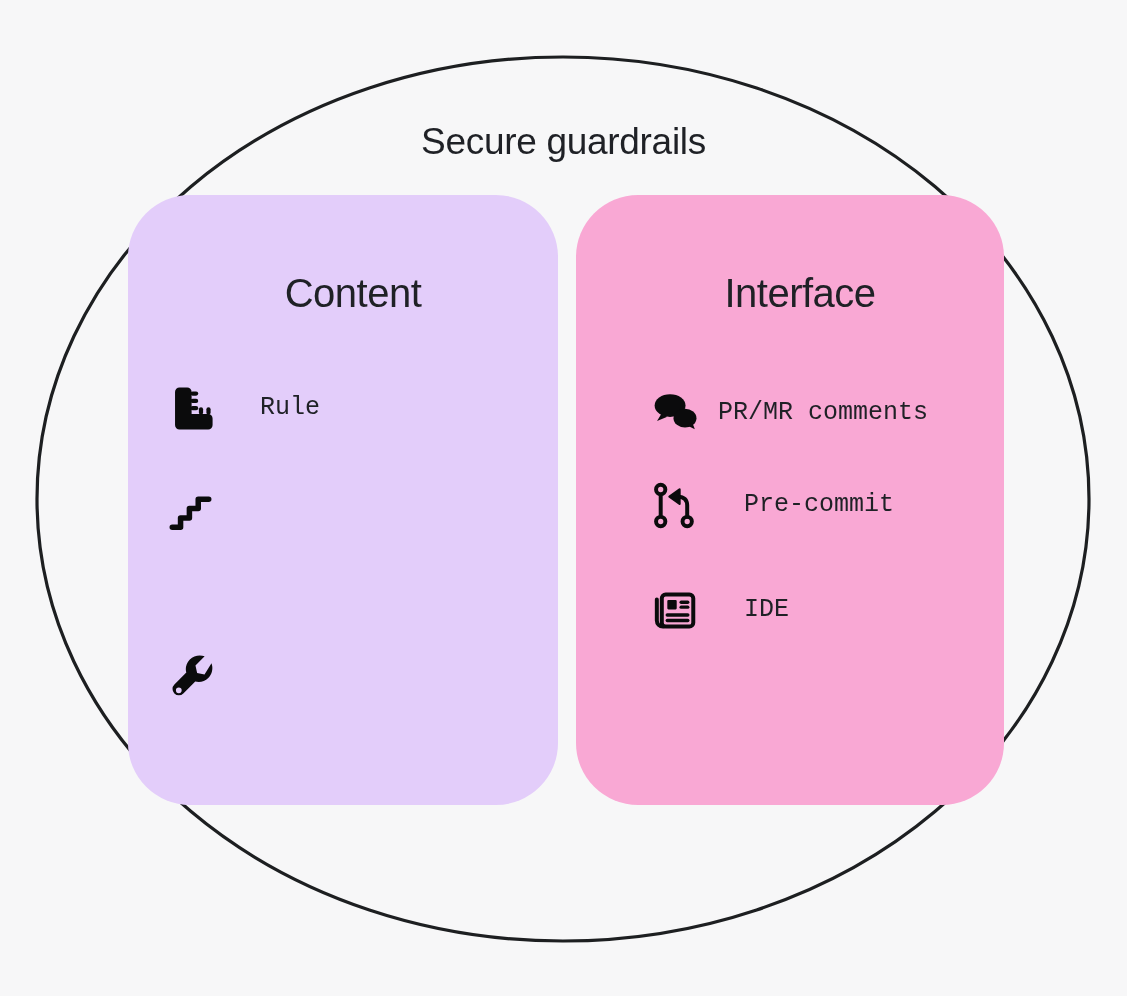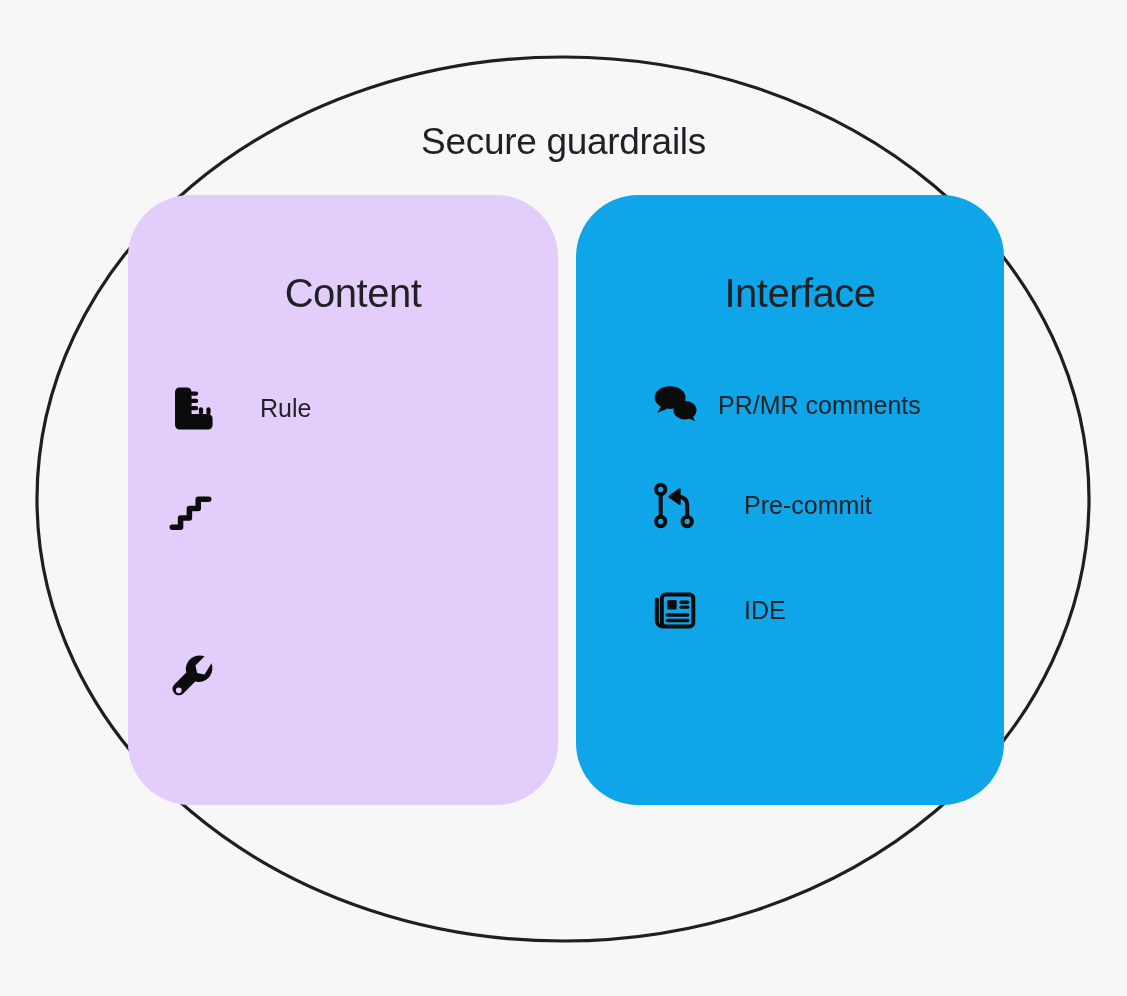--- a/index.html
+++ b/index.html
@@ -23,21 +23,21 @@
     color: #1f2126;
   }
 
   .card {
     position: absolute;
     top: 195px;
     height: 610px;
     border-radius: 62px;
   }
   .card.content   { left: 128px; width: 430px; background: #e3cdfa; }
-  .card.interface { left: 576px; width: 428px; background: #0ea5e9; }
+  .card.interface { left: 576px; width: 428px; background: #f9a8d4; }
 
   .card-title {
     position: absolute;
     top: 76px; left: 0; right: 0;
     text-align: center;
     font-size: 40px;
     font-weight: 500;
     letter-spacing: -0.5px;
     color: #1f2126;
     padding-left: 20px;
@@ -58,31 +58,32 @@
     flex: none;
   }
   .icon-box svg { width: 53px; height: 53px; display: block; }
 
   .item-label {
     font-size: 25px;
     font-weight: 500;
     line-height: 40px;
     color: #1f2126;
     white-space: nowrap;
+    font-family: Liberation Mono, monospace;
   }
   .item-label.wrap {
     white-space: normal;
     width: 205px;
   }
 
   
   .card.content .row.r1 { top: 185px; }
   .card.content .row.r2 { top: 290px; }
   .card.content .row.r3 { top: 456px; }
-  .card.interface .row.r1 { top: 182px; gap: 16px; }
+  .card.interface .row.r1 { top: 190px; gap: 16px; }
   .card.interface .row.r2 { top: 282px; }
   .card.interface .row.r3 { top: 387px; }
 </style>
 </head>
 <body>
 
 <div class="canvas">
 
   <svg class="ellipse-svg" width="1127" height="996" viewBox="0 0 1127 996">
     <ellipse cx="563" cy="499" rx="526" ry="442" fill="none" stroke="#1d1f21" stroke-width="3.2"></ellipse>

